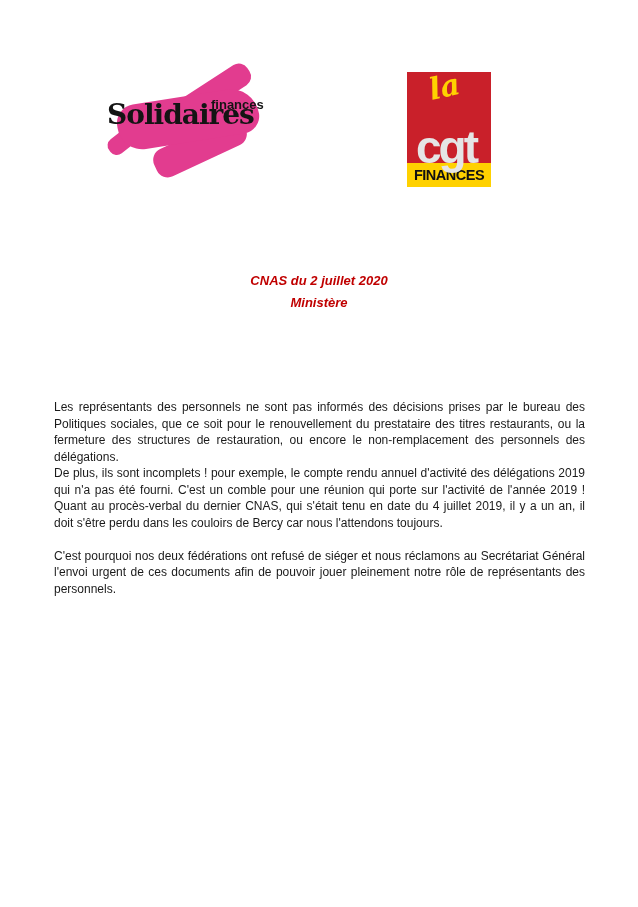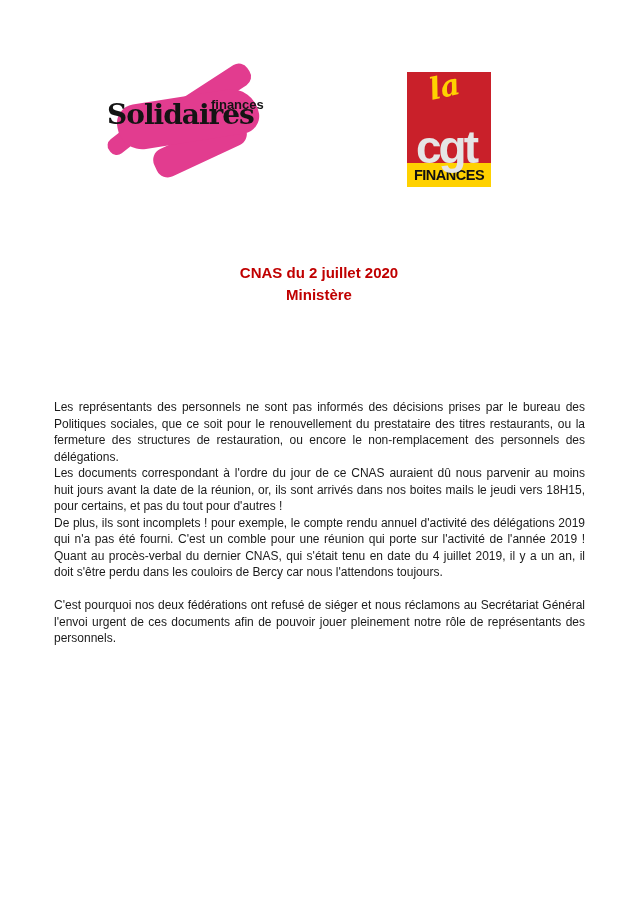--- a/index.html
+++ b/index.html
@@ -45,23 +45,23 @@
     color: #e5e5e5; line-height: 0.82;
   }
   .cgt-band {
     width: 84px; height: 24px; background: var(--cgt-yellow, #FFD100);
     color: #111111; font-weight: bold; font-size: 14.5px;
     text-align: center; line-height: 24px; letter-spacing: -0.5px;
   }
 
   
   .doc-title {
-    position: absolute; left: 0; right: 0; top: 262px; margin: 0;
+    position: absolute; left: 0; right: 0; top: 262px; margin: 8px;
     text-align: center; color: var(--title-red, #C00000);
-    font-size: 15px; font-weight: bold; line-height: 22px;
+    font-size: 13px; font-weight: bold; line-height: 22px; font-style: italic;
   }
 
   
   .body-text {
     position: absolute; left: 54px; top: 399px; width: 531px;
     font-size: 12px; line-height: 16.5px;
     color: var(--body-text, #1A1A1A);
     text-align: justify;
   }
   .para { margin: 0; }
@@ -93,18 +93,17 @@
 
   </header>
 
   <h1 class="doc-title">
     <div>CNAS du 2 juillet 2020</div>
     <div>Ministère</div>
   </h1>
 
   <main class="body-text">
     <p class="para">Les représentants des personnels ne sont pas informés des décisions prises par le bureau des Politiques sociales, que ce soit pour le renouvellement du prestataire des titres restaurants, ou la fermeture des structures de restauration, ou encore le non-remplacement des personnels des délégations.</p>
-    <p class="para">Les documents correspondant à l'ordre du jour de ce CNAS auraient dû nous parvenir au moins huit jours avant la date de la réunion, or, ils sont arrivés dans nos boites mails le jeudi vers 18H15, pour certains, et pas du tout pour d'autres !</p>
     <p class="para">De plus, ils sont incomplets ! pour exemple, le compte rendu annuel d'activité des délégations 2019 qui n'a pas été fourni. C'est un comble pour une réunion qui porte sur l'activité de l'année 2019 ! Quant au procès-verbal du dernier CNAS, qui s'était tenu en date du 4 juillet 2019, il y a un an, il doit s'être perdu dans les couloirs de Bercy car nous l'attendons toujours.</p>
     <p class="para gap-top">C'est pourquoi nos deux fédérations ont refusé de siéger et nous réclamons au Secrétariat Général l'envoi urgent de ces documents afin de pouvoir jouer pleinement notre rôle de représentants des personnels.</p>
   </main>
 
 </div>
 
 </body></html>

